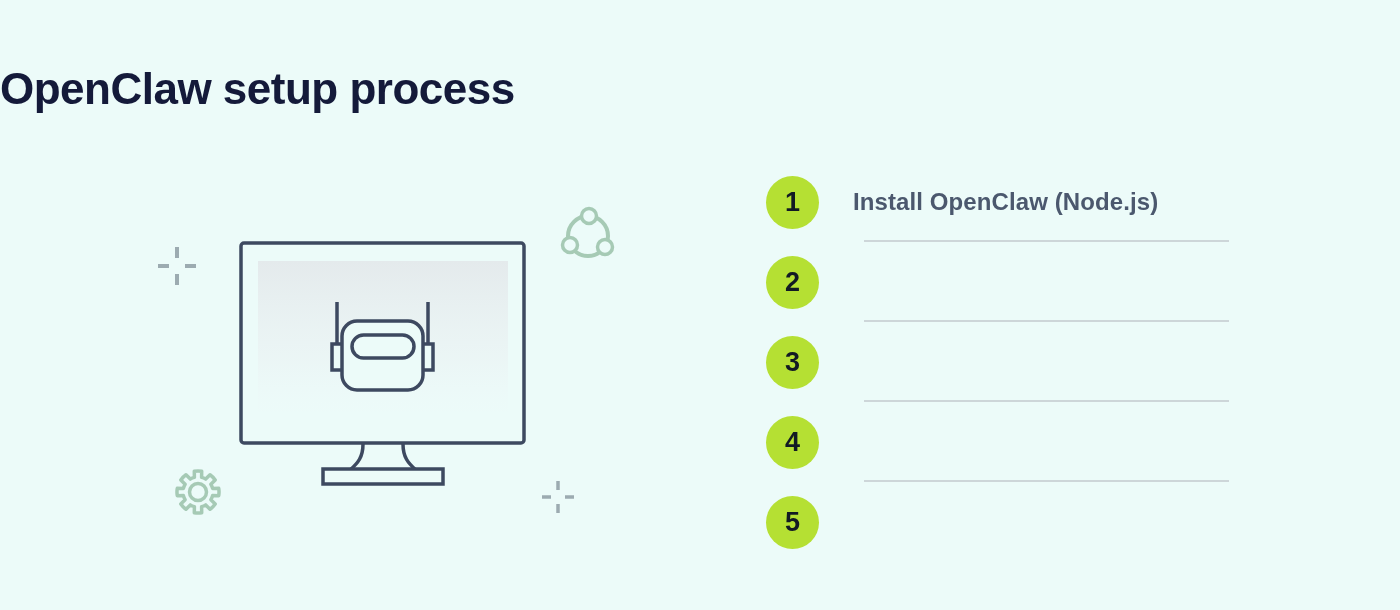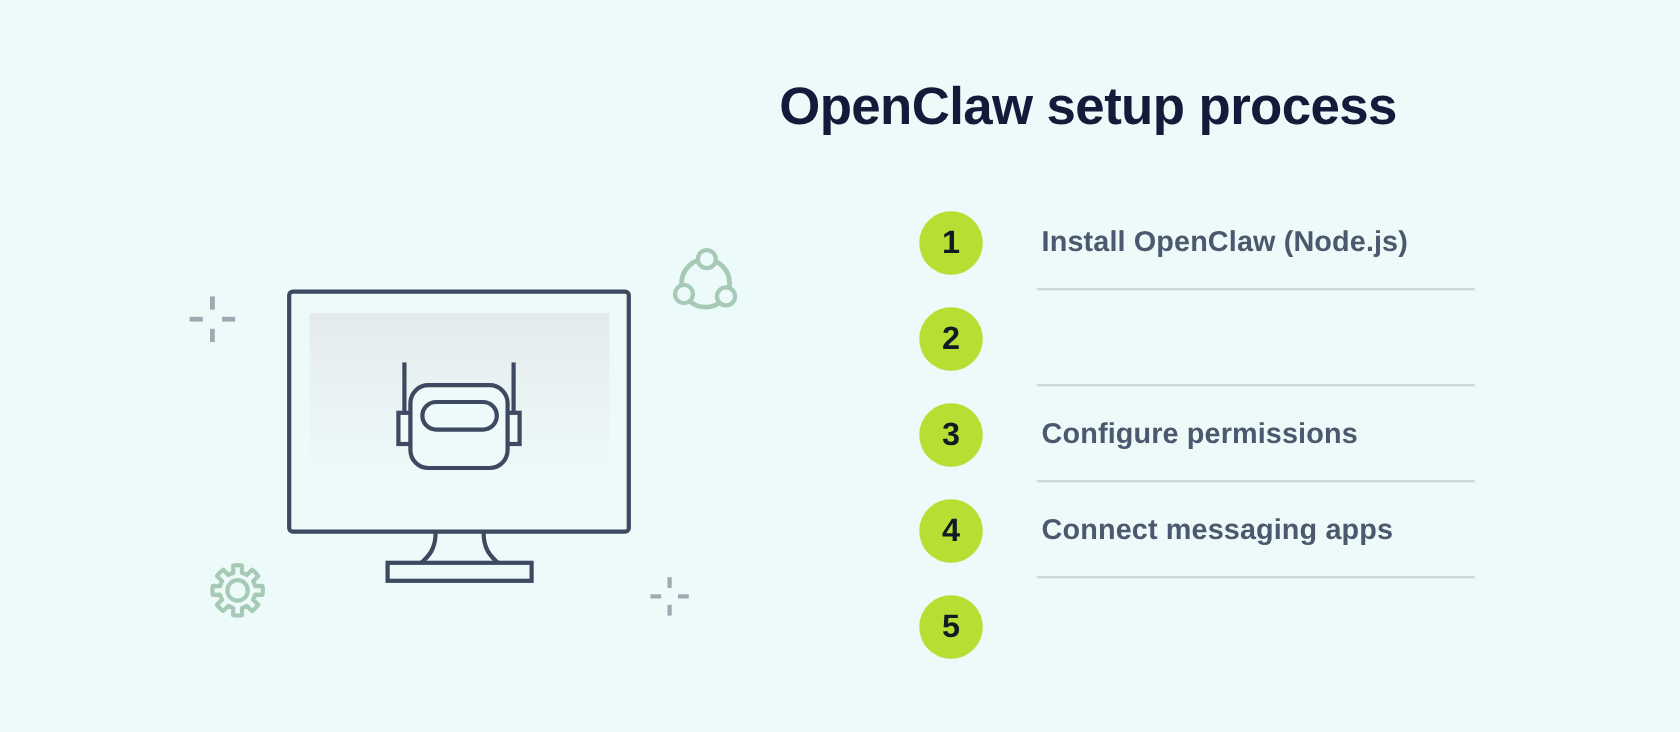--- a/index.html
+++ b/index.html
@@ -11,21 +11,21 @@
     overflow: hidden;
     font-family: "Liberation Sans", sans-serif;
   }
 
   
   .title {
     position: absolute;
     top: 64px;
     left: 0;
     width: 1164px;
-    text-align: right;
+    text-align: left;
     font-size: 44px;
     font-weight: 700;
     color: #141a3a;
     letter-spacing: -0.5px;
     margin: 0;
   }
 
   
   .illustration {
     position: absolute;
@@ -67,21 +67,21 @@
     justify-content: center;
     flex: 0 0 53px;
   }
   .badge span {
     font-size: 27px;
     font-weight: 600;
     color: #121a24;
     line-height: 1;
   }
   .step-label {
-    margin-left: 49px;
+    margin-left: 34px;
     font-size: 24px;
     font-weight: 600;
     color: #4b586e;
     letter-spacing: 0.1px;
   }
 </style>
 </head>
 <body>
 
 <h1 class="title">OpenClaw setup process</h1>
@@ -158,26 +158,24 @@
   </div>
   <div class="step-row has-divider">
     <div class="badge">
         <span>2</span>
       </div>
   </div>
   <div class="step-row has-divider">
     <div class="badge">
         <span>3</span>
       </div>
-    <div class="step-label">Configure permissions</div>
   </div>
   <div class="step-row has-divider">
     <div class="badge">
         <span>4</span>
       </div>
-    <div class="step-label">Connect messaging apps</div>
   </div>
   <div class="step-row">
     <div class="badge">
         <span>5</span>
       </div>
   </div>
 </div>
 
 </body></html>

